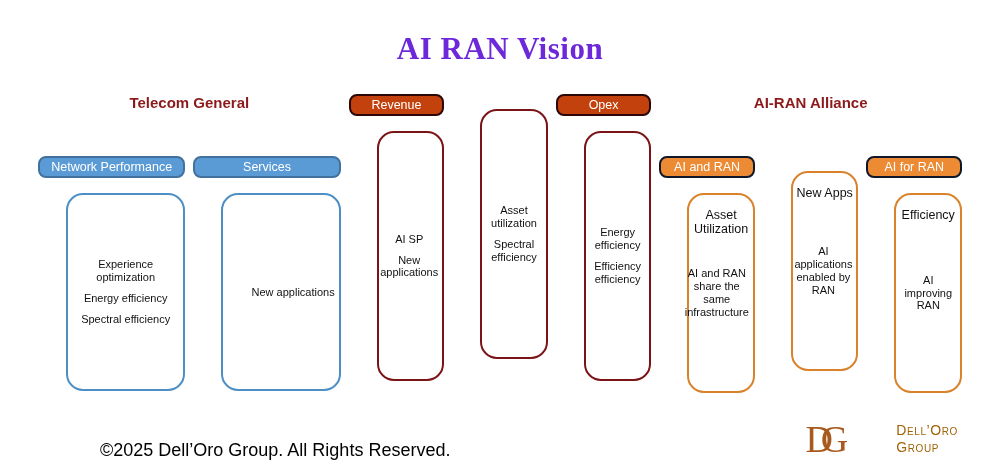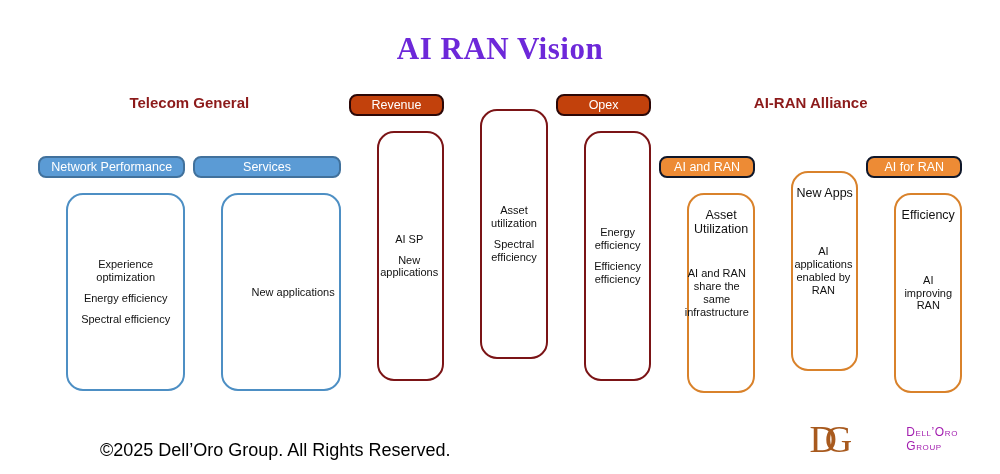--- a/index.html
+++ b/index.html
@@ -57,22 +57,22 @@
   .logo {
     position:absolute; right:42px; top:420px;
     display:flex; align-items:center;gap:45px;
   }
   .logo-monogram {
     font-family:"Liberation Serif", serif; font-size:38px;
     color:#A85A1E; line-height:1; font-weight:500;
   }
   .logo-monogram .g { margin-left:-12px; }
   .logo-text {
-    margin-left:9px; color:#a21caf;
-    font-variant:small-caps; font-size:12px; line-height:1.2;
+    margin-left:3px; color:#a16207;
+    font-variant:small-caps; font-size:14px; line-height:1.2;
     letter-spacing:0.6px;
   }
 </style>
 </head>
 <body>
 
 <h1 class="title">AI RAN Vision</h1>
 
 <div class="groups-row">
 

